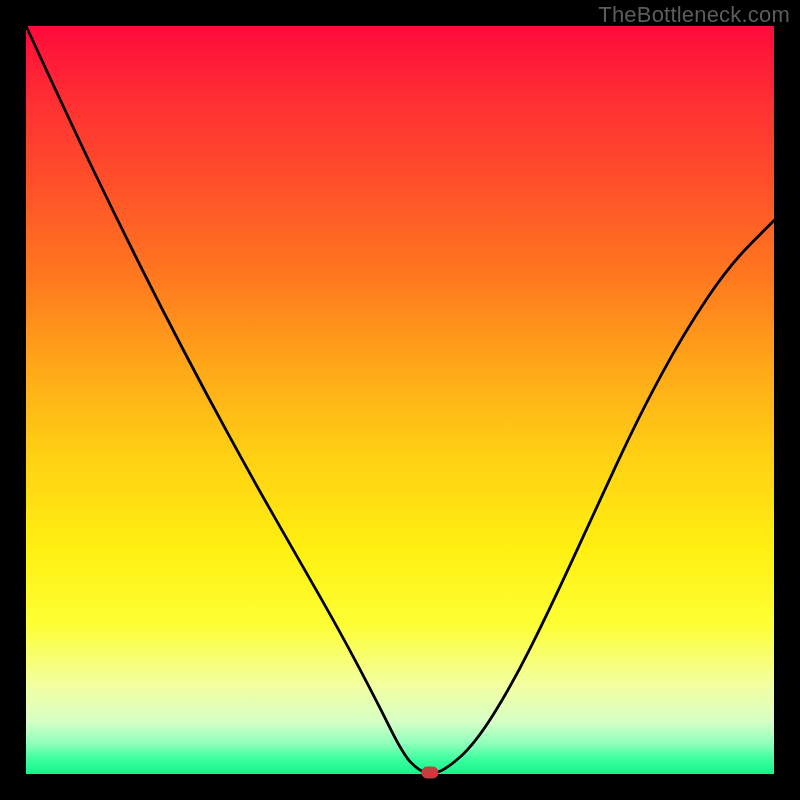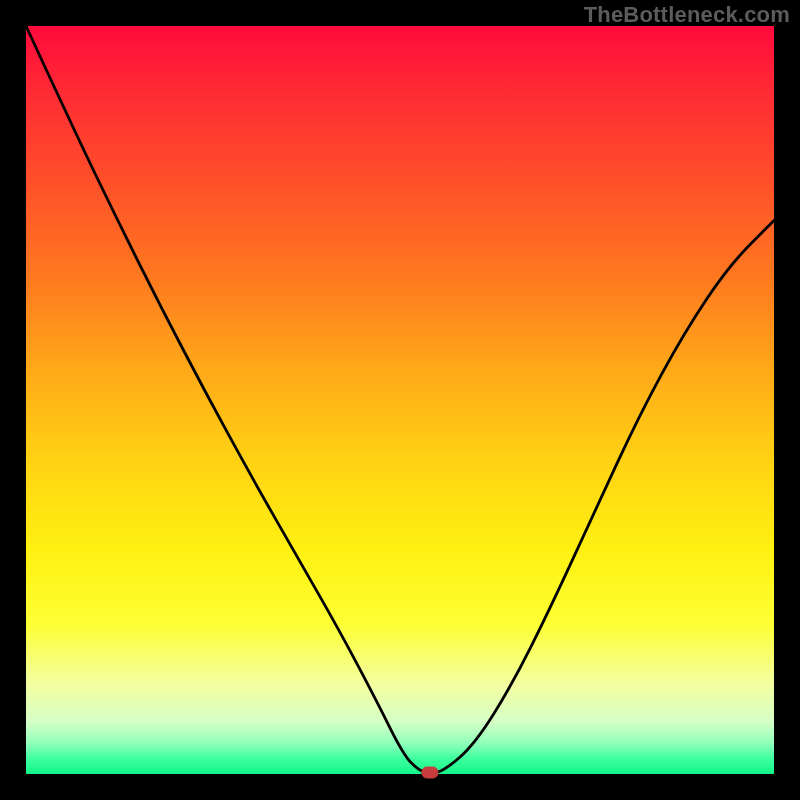--- a/index.html
+++ b/index.html
@@ -16,21 +16,21 @@
     width: 800px;
     height: 800px;
     background: #000;
   }
   .watermark {
     position: absolute;
     top: 2px;
     right: 10px;
     color: #5c5c5c;
     font-size: 22px;
-    font-weight: 700;
+    font-weight: 400;
     letter-spacing: 0.2px;
     user-select: none;
   }
   .plot-area {
     position: absolute;
     left: 26px;
     top: 26px;
     width: 748px;
     height: 748px;
     background: linear-gradient(

